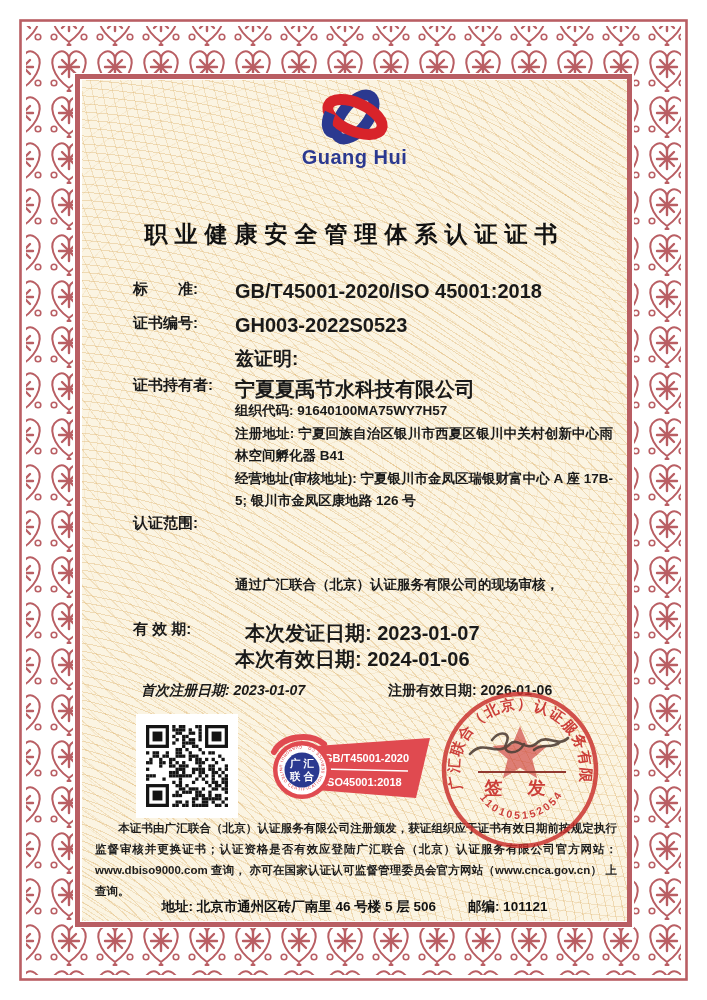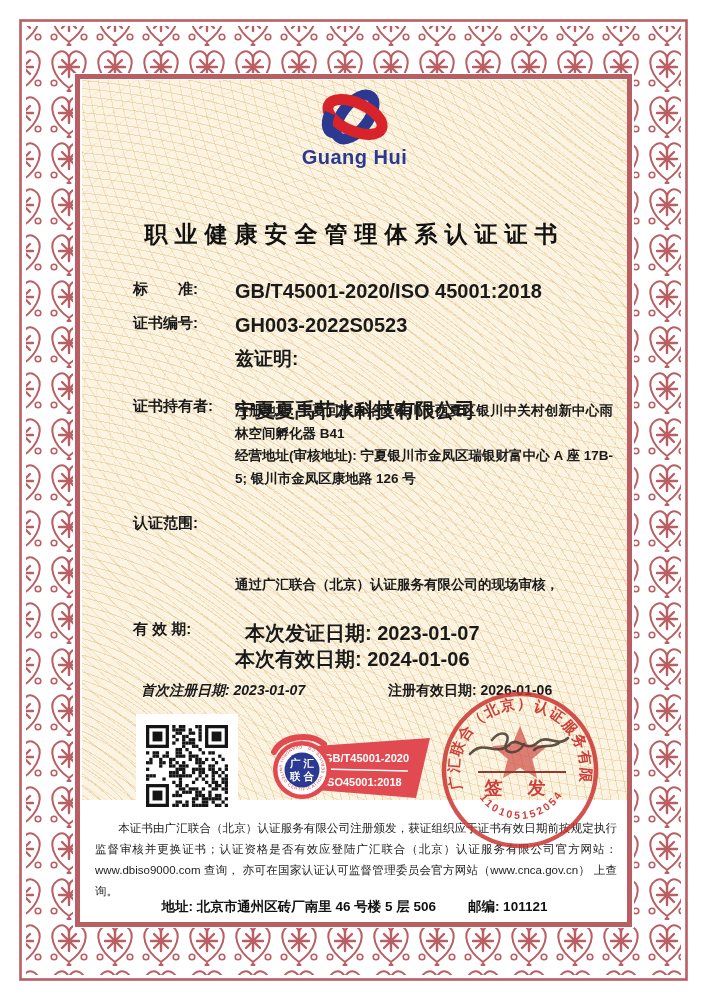--- a/index.html
+++ b/index.html
@@ -2,55 +2,55 @@
 <html><head>
 <meta charset="utf-8">
 <style>
   html,body{margin:0;padding:0;}
   body{
     width:707px;height:1000px;position:relative;background:#ffffff;
     font-family:"Liberation Sans","DejaVu Sans",sans-serif;overflow:hidden;
   }
   .border-layer{position:absolute;left:0;top:0;z-index:1;}
   .content{
-    position:absolute;left:82px;top:80px;width:545px;height:720px;z-index:2;
+    position:absolute;left:82px;top:80px;width:545px;height:841px;z-index:2;
     background-color:#fbf4e2;
     background-image:
       repeating-radial-gradient(circle at -12% 112%, rgba(221,177,106,.40) 0 1px, transparent 1px 8px),
       repeating-radial-gradient(circle at 112% -12%, rgba(221,177,106,.30) 0 1px, transparent 1px 10px),
       repeating-radial-gradient(circle at 48% 46%, rgba(221,177,106,.15) 0 1px, transparent 1px 13px);
     overflow:visible;
   }
   .abs{position:absolute;}
   .logo-wrap{left:0;top:4px;width:545px;text-align:center;}
   .logo-text{left:0;top:66px;width:545px;text-align:center;color:#2b3990;
     font-weight:bold;font-size:20px;letter-spacing:.5px;}
   .cert-title{left:0;top:139px;width:545px;text-align:center;color:#121212;
     font-weight:bold;font-size:23px;letter-spacing:7px;white-space:nowrap;}
   .lbl{left:51px;color:#1a1a1a;font-weight:bold;font-size:15px;white-space:nowrap;}
   .val{left:153px;color:#1a1a1a;font-weight:bold;font-size:20px;white-space:nowrap;}
   .row-standard{top:200px;} .row-certno{top:234px;} .row-hereby{top:266px;font-size:19px;}
-  .row-holder{top:296px;margin-top:21px;}
+  .row-holder{top:296px;}
   .details{left:153px;top:320px;width:378px;color:#1a1a1a;font-weight:bold;
     font-size:13.5px;line-height:22.5px;text-align:justify;}
   .row-scope-l{top:434px;} 
   .scope-val{left:153px;top:434px;width:380px;color:#1a1a1a;font-weight:bold;
     font-size:13.5px;line-height:23px;}
   .audit{left:153px;top:493px;width:390px;color:#1a1a1a;font-weight:bold;
     font-size:13.5px;line-height:23px;}
   .row-valid-l{top:540px;}
   .vline1{left:153px;top:540px;margin-left:10px;} .vline2{left:153px;top:566px;}
   .regline{left:0;top:602px;width:545px;color:#1a1a1a;font-weight:bold;font-size:14px;}
   .regline .a{position:absolute;left:59px;white-space:nowrap;font-style:italic;}
   .regline .b{position:absolute;left:306px;white-space:nowrap;}
   .qr-box{left:54px;top:634px;width:102px;height:104px;background:#ffffff;}
   .qr-box svg{position:absolute;left:10px;top:11px;}
   .badge{left:176px;top:652px;}
   .stamp{left:354px;top:606px;z-index:6;opacity:.92;}
-  .note{left:13px;top:738px;width:522px;color:#1c1c1c;font-weight:400;
+  .note{left:13px;top:738px;width:522px;color:#1c1c1c;font-weight:700;
     font-size:11.5px;line-height:21px;text-align:justify;z-index:3;}
   .addr{left:0;top:818px;width:545px;text-align:center;color:#111;
     font-weight:bold;font-size:13.5px;white-space:nowrap;}
   .addr .gap{display:inline-block;width:28px;}
 </style>
 </head>
 <body>
 
 <svg class="border-layer" width="707" height="1000" viewBox="0 0 707 1000">
   <defs>
@@ -98,20 +98,21 @@
 
   <div class="abs lbl row-certno">证书编号:</div>
   <div class="abs val row-certno">GH003-2022S0523</div>
 
   <div class="abs val row-hereby">兹证明:</div>
 
   <div class="abs lbl row-holder">证书持有者:</div>
   <div class="abs val row-holder">宁夏夏禹节水科技有限公司</div>
 
   <div class="abs details">
+    <div>组织代码: 91640100MA75WY7H57</div>
     <div>注册地址: 宁夏回族自治区银川市西夏区银川中关村创新中心雨林空间孵化器 B41</div>
     <div>经营地址(审核地址): 宁夏银川市金凤区瑞银财富中心 A 座 17B-5; 银川市金凤区康地路 126 号</div>
   </div>
 
   <div class="abs lbl row-scope-l">认证范围:</div>
 
   <div class="abs audit">
     <div>通过广汇联合（北京）认证服务有限公司的现场审核，</div>
   </div>
 

